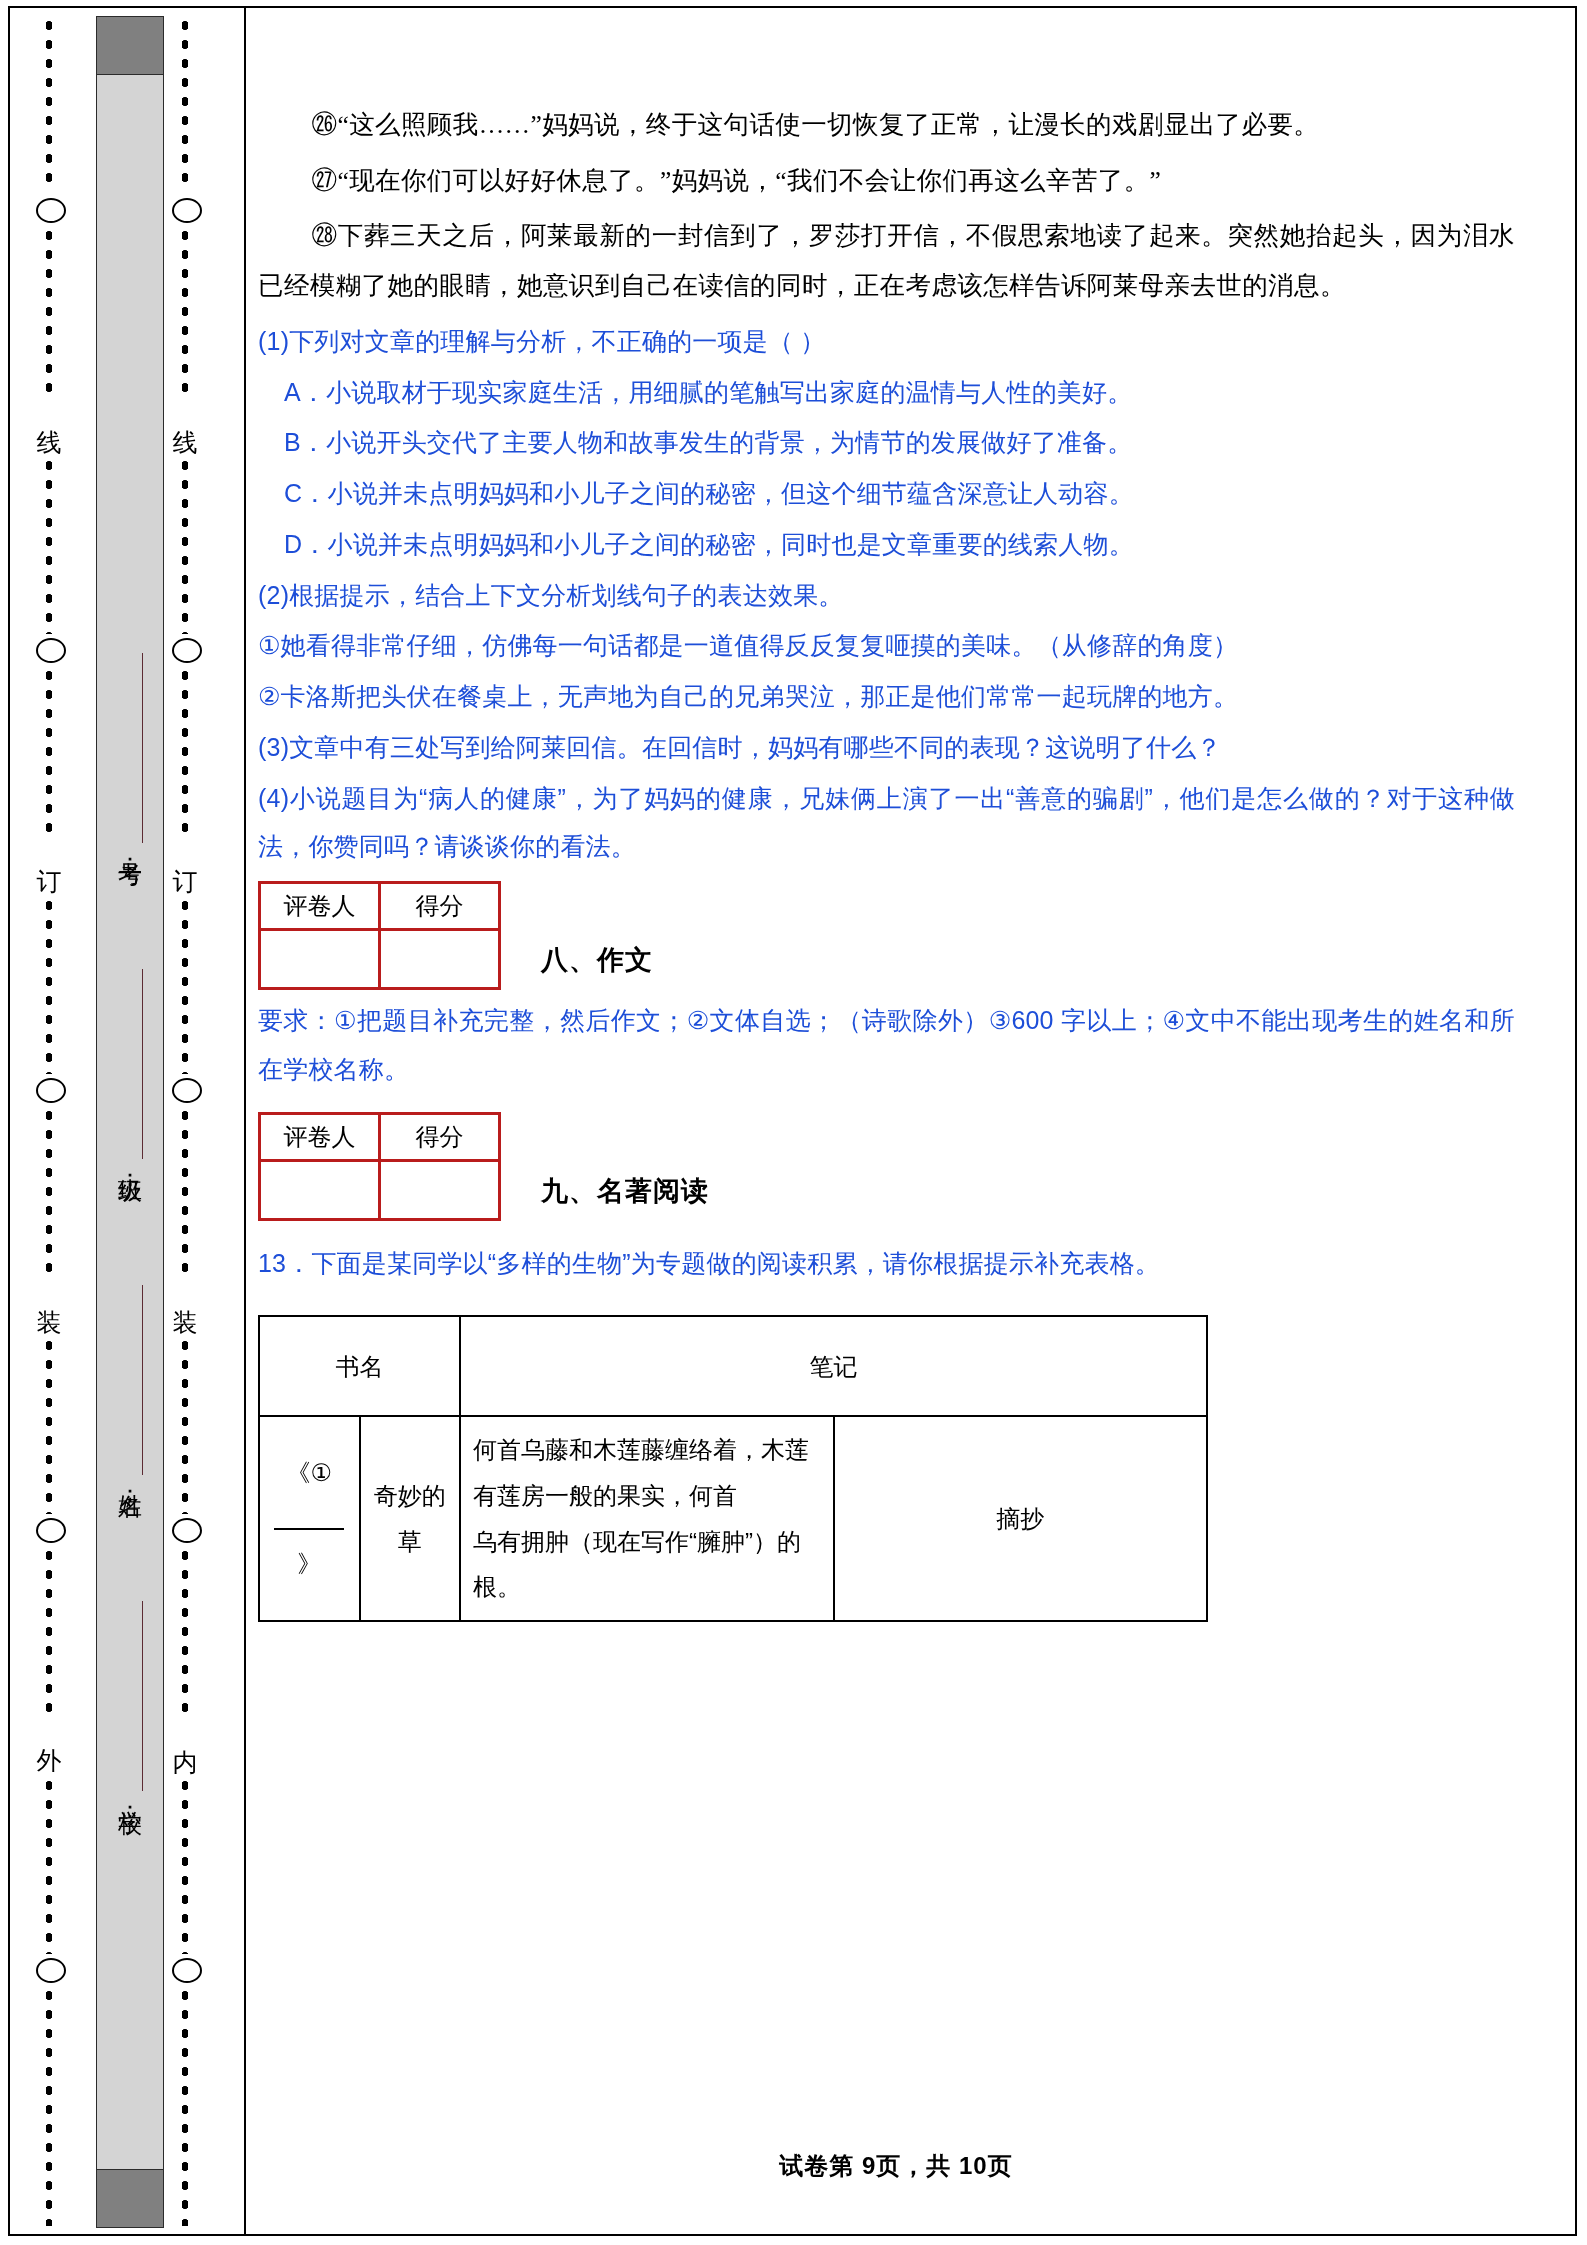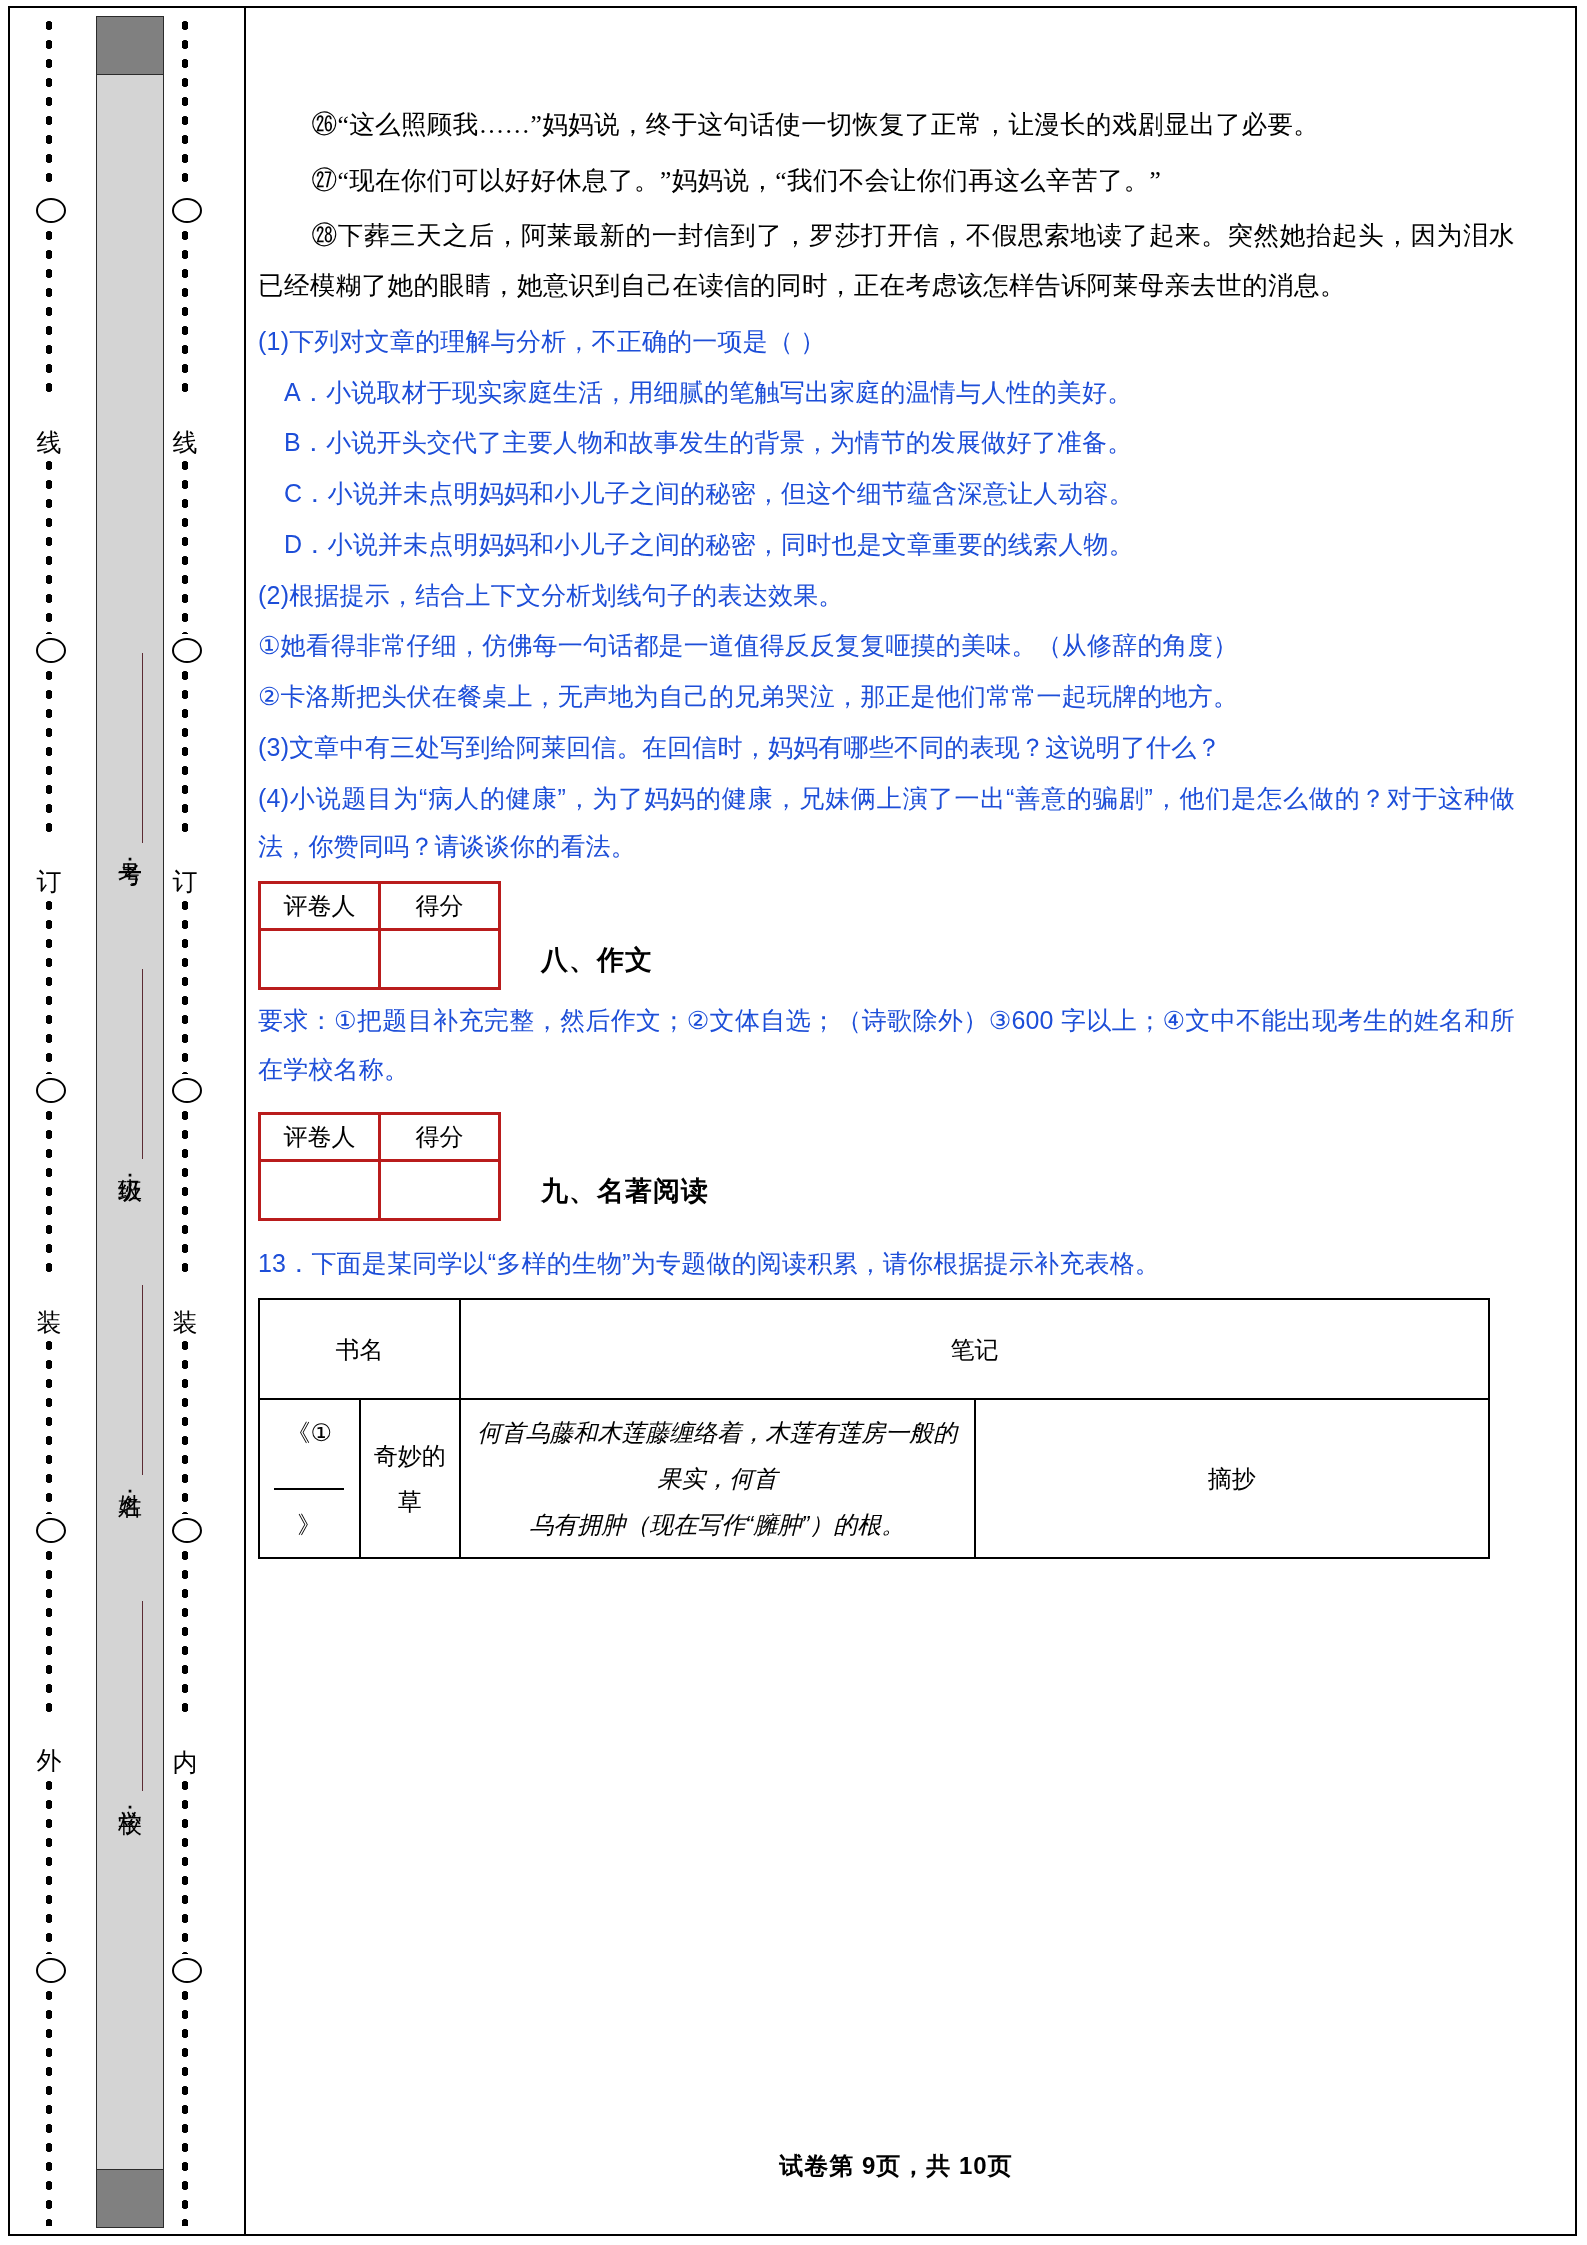--- a/index.html
+++ b/index.html
@@ -215,36 +215,36 @@
     font-size: 27px;
     color: #000;
     letter-spacing: 1px;
     align-self: flex-end;
     padding-bottom: 12px;
   }
 
   
   table.notes {
     border-collapse: collapse;
-    width: 1232px;
+    width: 950px;
     table-layout: fixed;
-    margin-top: 11px;
+    margin-top: 28px;
   }
   table.notes td {
     border: 2px solid #000;
     font-family: "Liberation Sans", "DejaVu Sans", sans-serif;
     font-size: 24px;
     color: #000;
     padding: 10px 12px;
     vertical-align: middle;
     line-height: 1.9;
   }
   td.c-book   { width: 175px; text-align: center; }
   td.c-sub    { width: 105px; text-align: center; }
-  td.c-note   { text-align: center; font-style: italic; }
+  td.c-note   { text-align: left; }
   td.c-tag    { width: 62px; text-align: center; }
   td.h-book   { width: 175px; text-align: center; height: 78px; }
   td.h-note   { text-align: center; height: 78px; }
   .row-tall { height: 118px; }
 
   .blank-line {
     display: inline-block;
     border-bottom: 2px solid #000;
     min-width: 96px;
     vertical-align: -3px;

